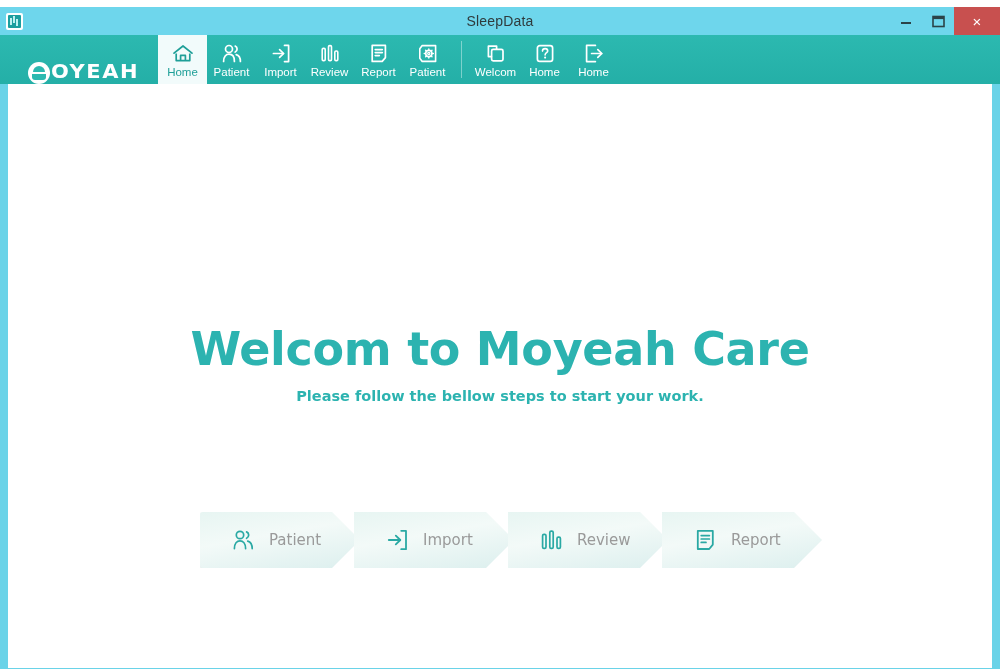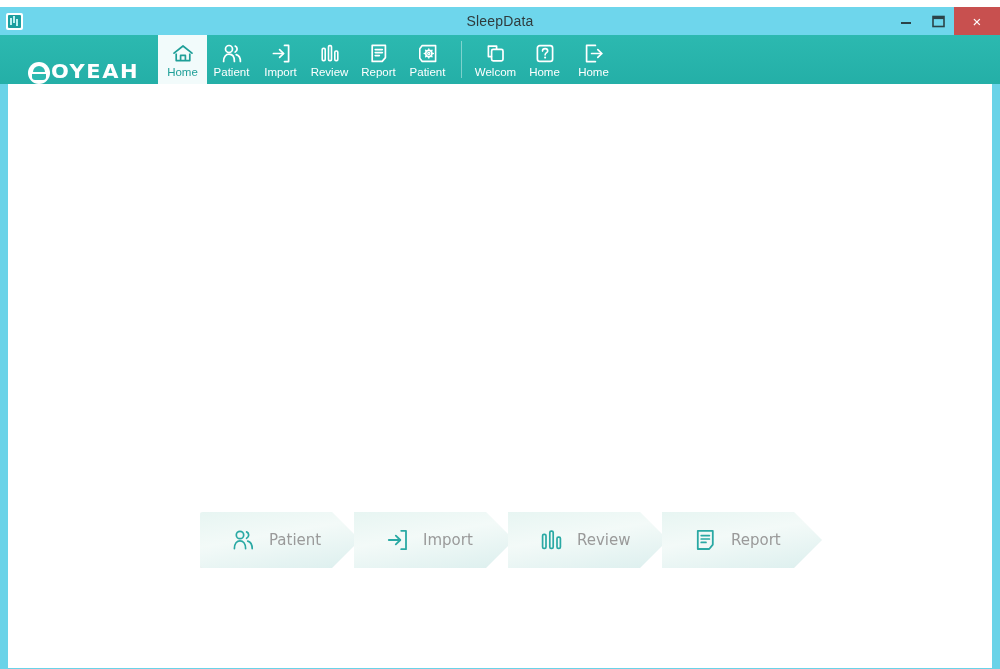--- a/index.html
+++ b/index.html
@@ -407,20 +407,24 @@
         </span>
         <span class="nav-label">Home</span>
       </div>
 
     </div>
   </div>
 
   <div id="content-frame">
     <div id="content">
 
+      <div id="welcome-block">
+        <div id="welcome-heading">Welcom to Moyeah Care</div>
+        <div id="welcome-subheading">Please follow the bellow steps to start your work.</div>
+      </div>
 
       <div id="steps">
 
         <div class="step">
           <span class="step-icon">
             <svg width="25" height="24" viewBox="0 0 25 24">
               <circle cx="9" cy="7" r="3.7" fill="none" stroke="#2aa9a4" stroke-width="1.7"></circle>
               <path d="M3.4 20.6 C3.4 15.4 6 12.8 9 12.8 C12 12.8 14.6 15.4 14.6 20.6" fill="none" stroke="#2aa9a4" stroke-width="1.7" stroke-linecap="round"></path>
               <path d="M15.6 3.9 A3.5 3.5 0 0 1 15.6 10.3" fill="none" stroke="#2aa9a4" stroke-width="1.7" stroke-linecap="round"></path>
               <path d="M16.7 13.1 C19.3 13.9 21.2 16.4 21.2 20.6" fill="none" stroke="#2aa9a4" stroke-width="1.7" stroke-linecap="round"></path>

